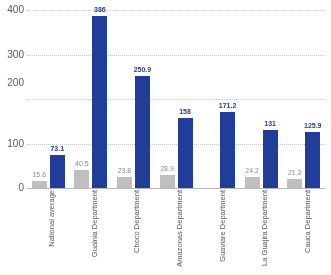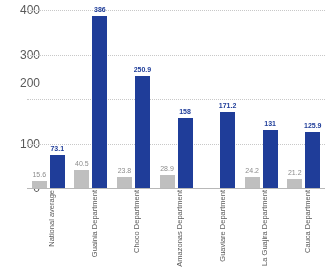--- a/index.html
+++ b/index.html
@@ -25,24 +25,23 @@
   .axis-zero{
     position:absolute;left:0;width:100%;height:0;
     border-top:1px solid #b8b8b8;
   }
   
   .ytick{
     position:absolute;
     right:auto;
     width:24px;
     text-align:right;
-    font-size:12px;
+    font-size:10px;
     color:#595959;
     line-height:8px;
-    padding-left:16px;
   }
   .ytick-wrap{position:absolute;left:0;top:10px;width:24px;height:178px;}
 
   
   .groups{
     position:absolute;left:0;bottom:0;top:0;width:100%;
     display:flex;
     flex-direction:row;
     align-items:flex-end;
     justify-content:space-between;

